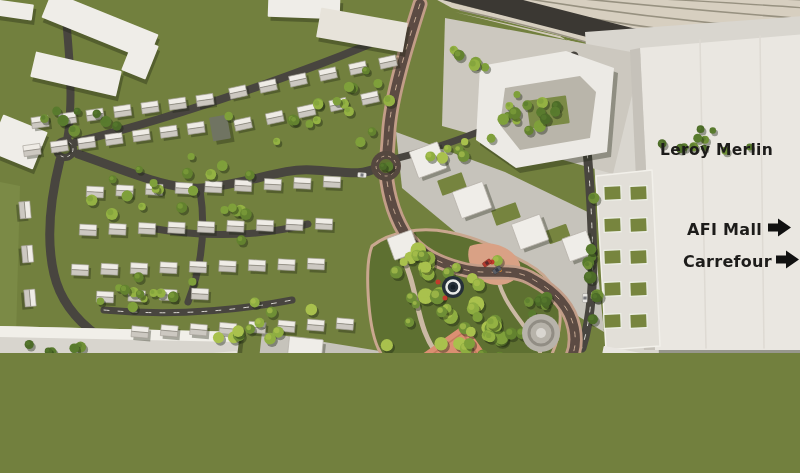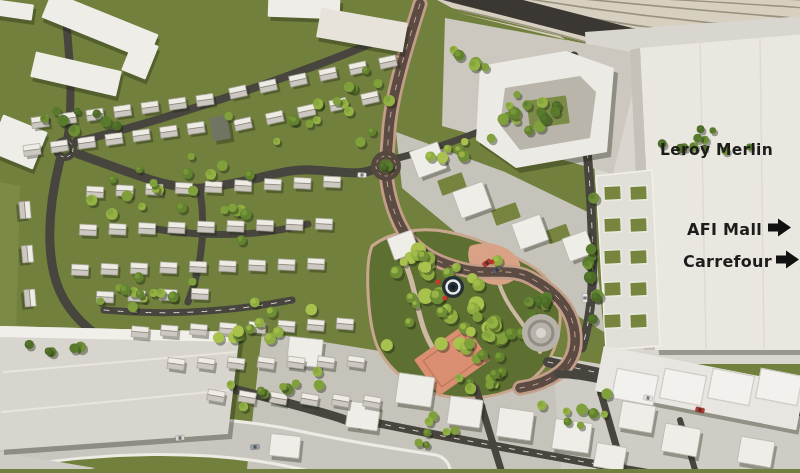--- a/index.html
+++ b/index.html
@@ -1,16 +1,16 @@
 <!DOCTYPE html>
 <html><head>
 <meta charset="utf-8">
 <style>
   html,body{margin:0;padding:0;background:#72803e;}
-  #stage{width:800px;height:469px;overflow:hidden;position:relative;}
+  #stage{width:800px;height:353px;overflow:hidden;position:relative;}
   svg{display:block;}
   .maplabel{font-family:"DejaVu Sans","Liberation Sans",sans-serif;font-weight:700;fill:#1d1c1a;letter-spacing:.3px;}
 </style>
 </head>
 <body>
 
 <div id="stage">
   <svg viewBox="0 0 800 473" width="800" height="473">
     <g id="scene">
         <g>

